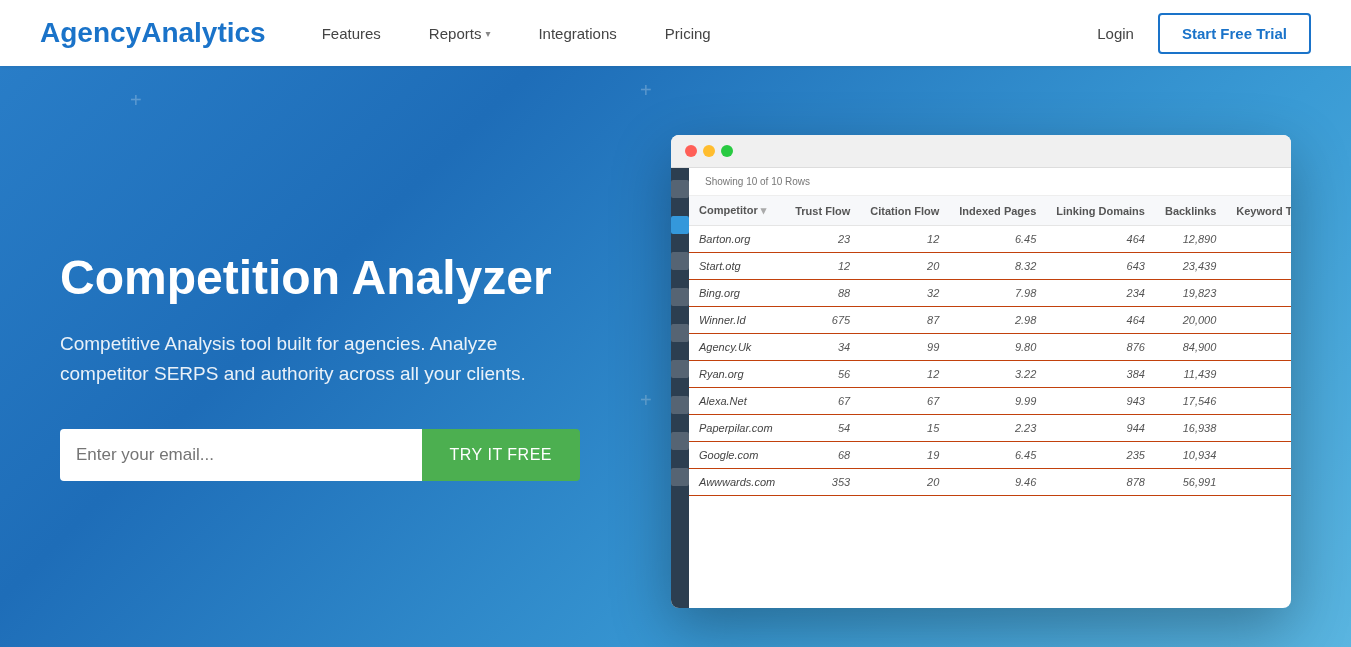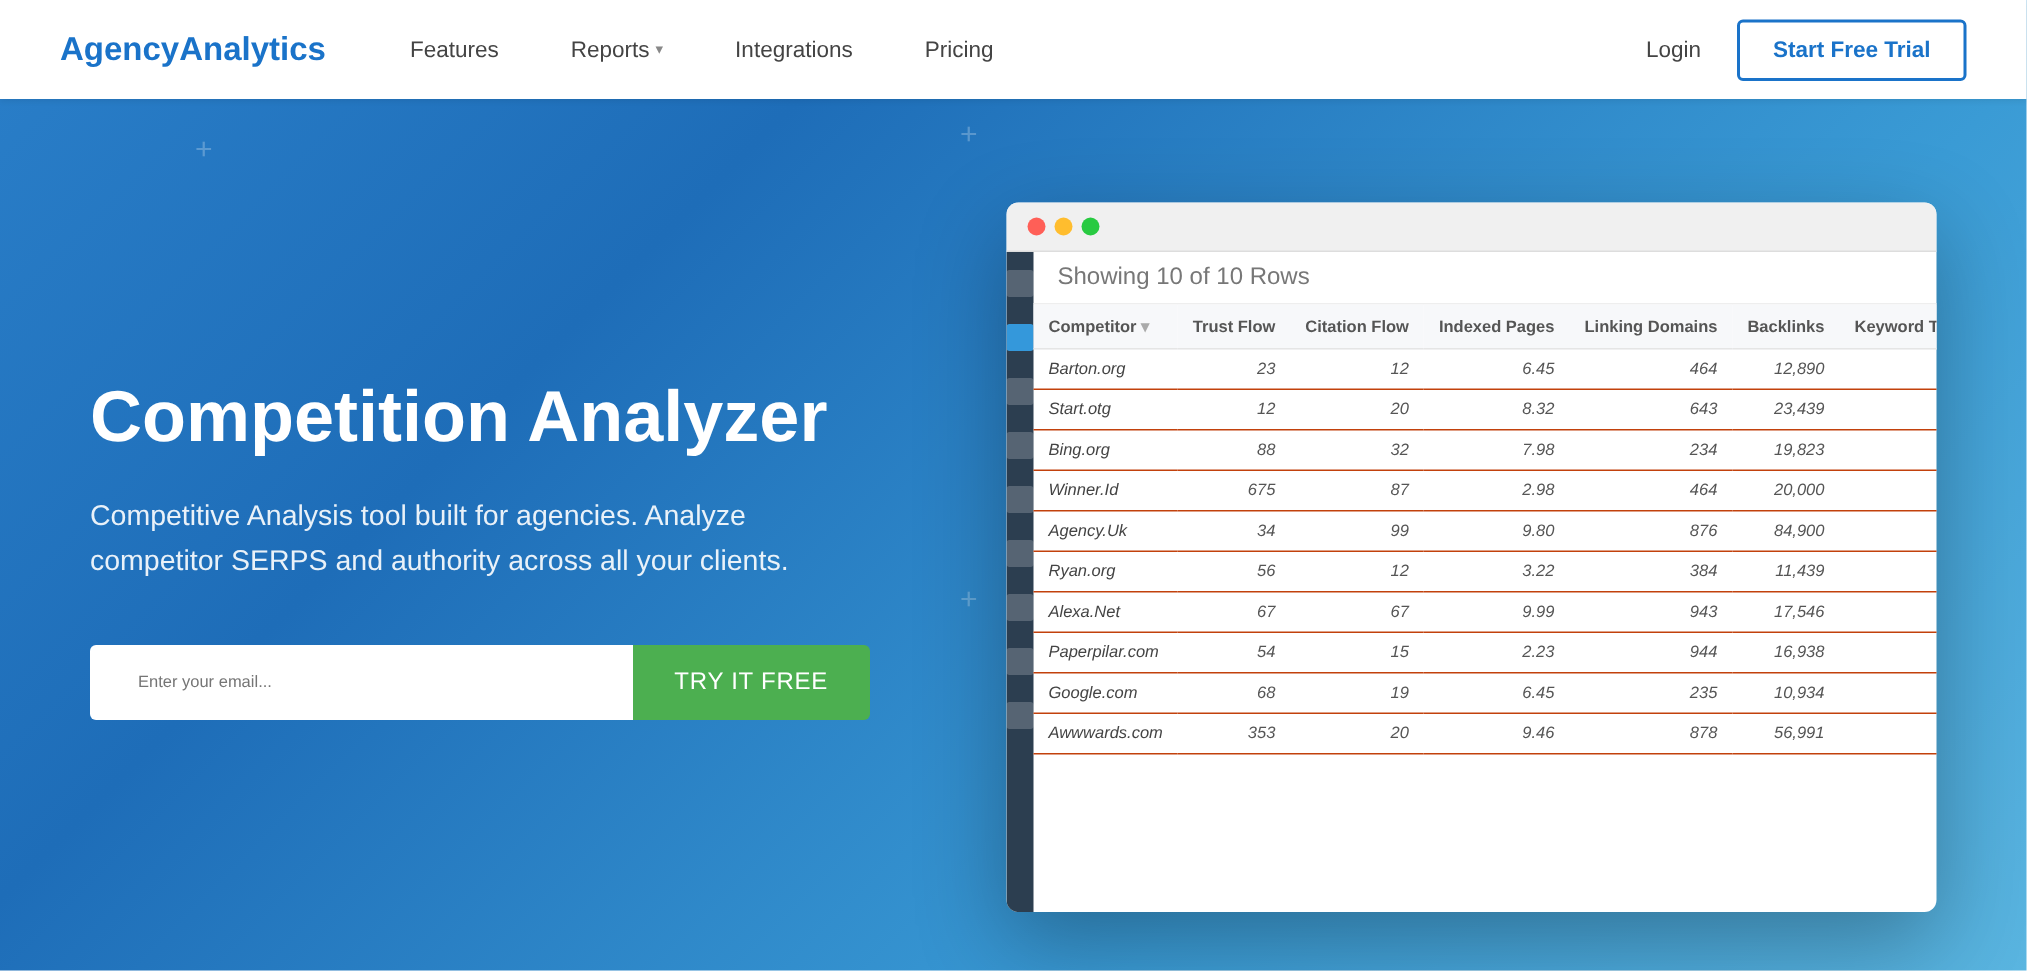--- a/index.html
+++ b/index.html
@@ -7,21 +7,21 @@
 
     
     .navbar {
       position: absolute; top: 0; left: 0; right: 0; height: 66px;
       background: #fff;
       display: flex; align-items: center; padding: 0 40px;
       z-index: 10;
       box-shadow: 0 1px 4px rgba(0,0,0,0.08);
     }
     .logo {
-      font-size: 22px; font-weight: 700; color: #333; margin-right: 40px; white-space: nowrap;
+      font-size: 28px; font-weight: 700; color: #333; margin-right: 40px; white-space: nowrap;
     }
     .logo span { color: #1a73c9; }
     .nav-links { display: flex; align-items: center; gap: 32px; flex: 1; }
     .nav-link {
       font-size: 15px; color: #444; text-decoration: none; cursor: pointer;
       display: flex; align-items: center; gap: 4px; margin-left: 16px;
     }
     .dropdown-arrow { font-size: 10px; color: #888; }
     .nav-right { display: flex; align-items: center; gap: 24px; }
     .login-link { font-size: 15px; color: #444; cursor: pointer; }
@@ -55,22 +55,22 @@
     .hero-title {
       font-size: 48px; font-weight: 800; color: #fff; line-height: 1.1; margin-bottom: 24px;
     }
     .hero-desc {
       font-size: 19px; color: rgba(255,255,255,0.9); line-height: 1.6; margin-bottom: 40px; max-width: 480px;
     }
     .hero-form {
       display: flex; gap: 0; max-width: 520px;
     }
     .email-input {
-      flex: 1; padding: 16px 32px; border: none; border-radius: 4px 0 0 4px;
-      font-size: 11px; color: #999; outline: none;
+      flex: 1; padding: 16px 16px; border: none; border-radius: 4px 0 0 4px;
+      font-size: 17px; color: #999; outline: none;
       background: #fff;
     }
     .try-free-btn {
       padding: 16px 28px; background: #4caf50; border: none; border-radius: 0 4px 4px 0;
       color: #fff; font-size: 16px; font-weight: 400; cursor: pointer; letter-spacing: 0.5px;
       white-space: nowrap;
     }
 
     
     .hero-right {
@@ -98,21 +98,21 @@
     .sidebar-mock {
       width: 36px; background: #2c3e50; display: flex; flex-direction: column; align-items: center; padding: 12px 0; gap: 18px;
     }
     .sidebar-icon {
       width: 18px; height: 18px; border-radius: 2px; background: rgba(255,255,255,0.2);
     }
     .sidebar-icon.active { background: #3498db; }
 
     .table-area { flex: 1; display: flex; flex-direction: column; }
     .table-info-bar {
-      padding: 8px 16px; font-size: 16px; color: #777; border-bottom: 1px solid #eee;
+      padding: 8px 16px; font-size: 10px; color: #777; border-bottom: 1px solid #eee;
     }
     table {
       width: 100%; border-collapse: collapse; font-size: 11px;
     }
     thead th {
       background: #f7f8fa; padding: 8px 10px; text-align: left;
       font-weight: 600; color: #555; border-bottom: 1px solid #e5e5e5;
       white-space: nowrap;
     }
     thead th.sortable { cursor: pointer; }

